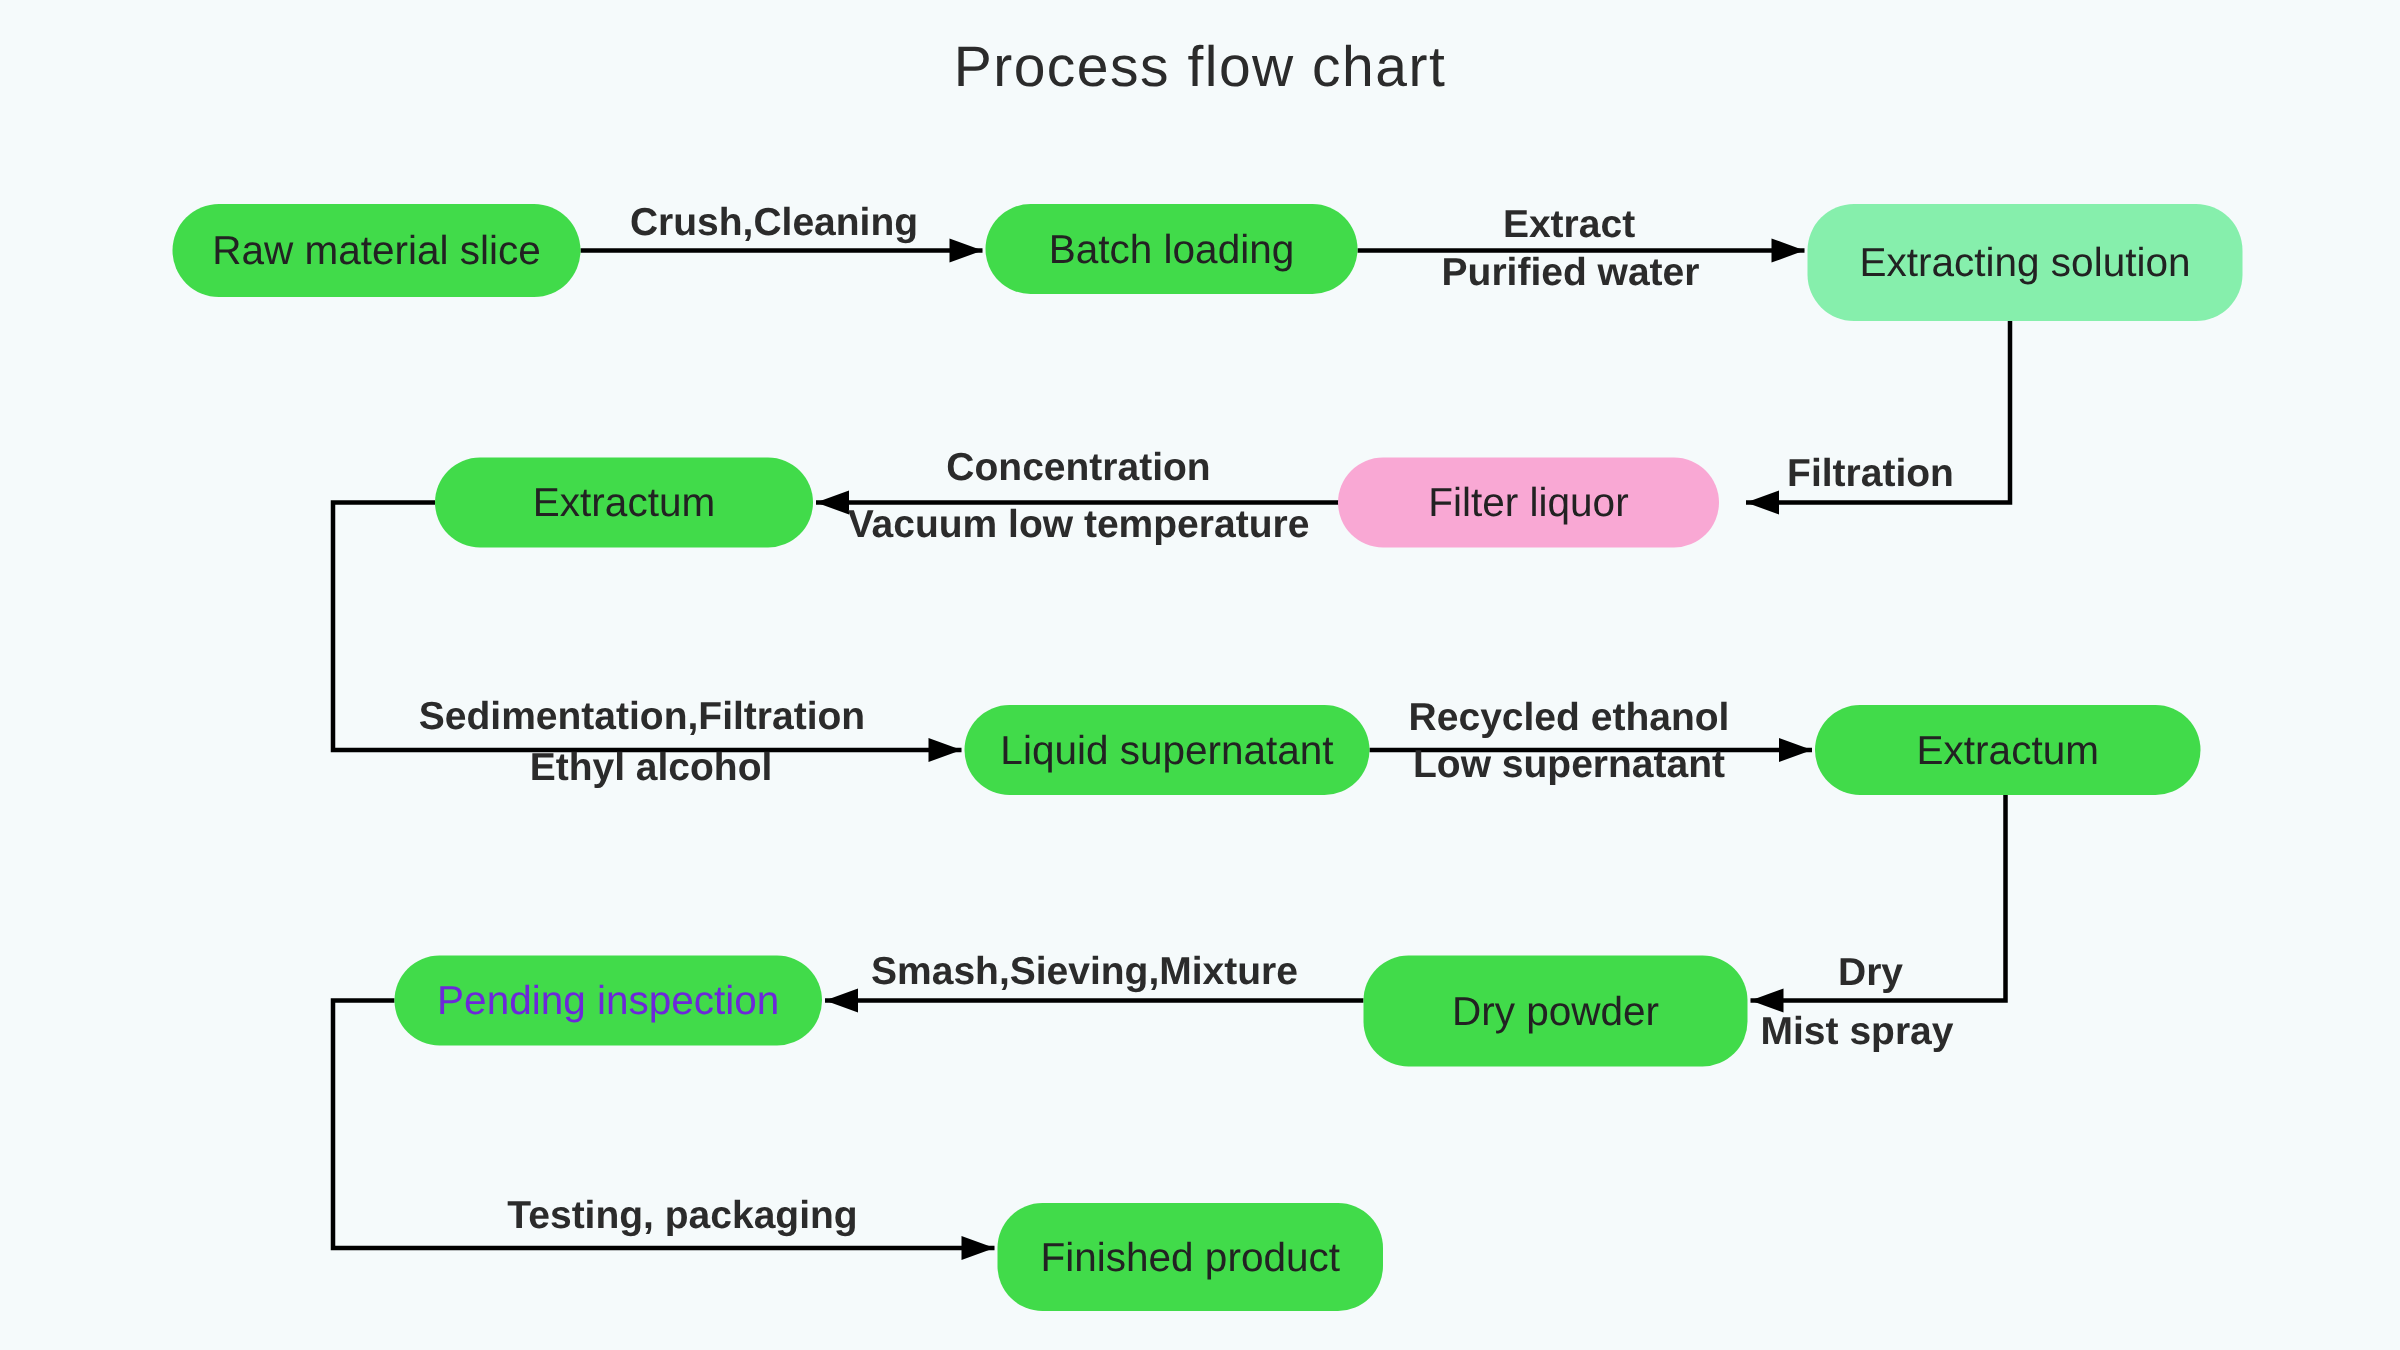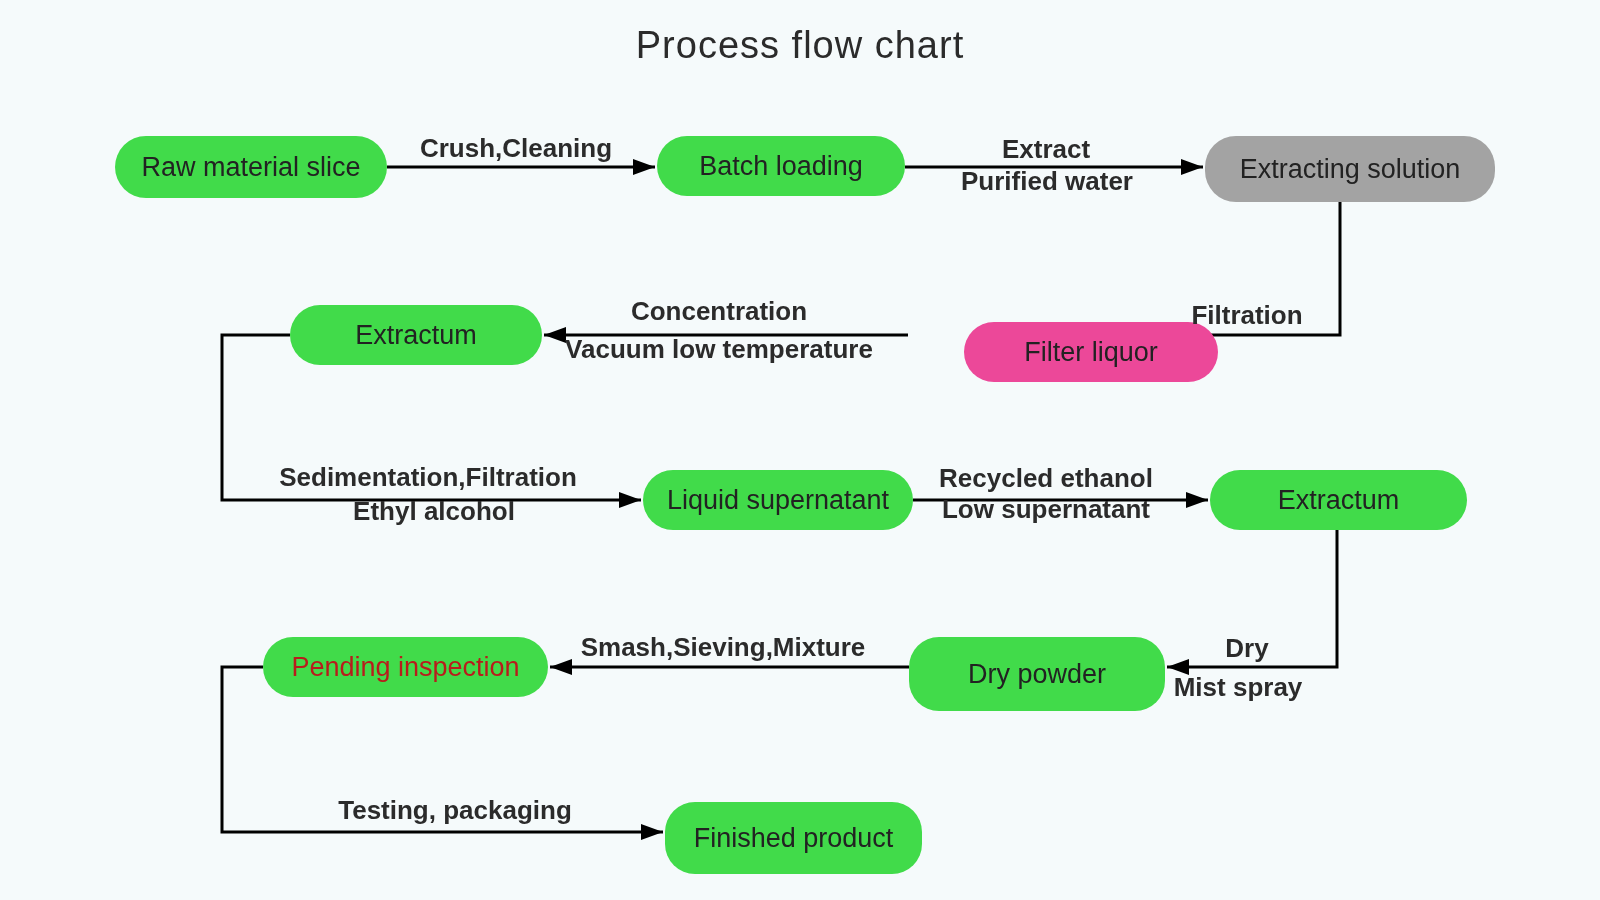--- a/index.html
+++ b/index.html
@@ -76,27 +76,27 @@
       <polyline points="1340,198 1340,335 1164,335" marker-end="url(#arrowhead)" stroke="#000000"></polyline>
       <polyline points="908,335 544,335" marker-end="url(#arrowhead)" stroke="#000000"></polyline>
       <polyline points="290,335 222,335 222,500 641,500" marker-end="url(#arrowhead)" stroke="#000000"></polyline>
       <polyline points="913,500 1208,500" marker-end="url(#arrowhead)" stroke="#000000"></polyline>
       <polyline points="1337,530 1337,667 1167,667" marker-end="url(#arrowhead)" stroke="#000000"></polyline>
       <polyline points="909,667 550,667" marker-end="url(#arrowhead)" stroke="#000000"></polyline>
       <polyline points="263,667 222,667 222,832 663,832" marker-end="url(#arrowhead)" stroke="#000000"></polyline>
     </svg>
 <div class="node" style="left: 115px; top: 136px; width: 272px; height: 62px; border-radius: 31px; background: rgb(65, 219, 74); color: rgb(34, 34, 34);">Raw material slice</div>
     <div class="node" style="left: 657px; top: 136px; width: 248px; height: 60px; border-radius: 30px; background: rgb(65, 219, 74); color: rgb(34, 34, 34);">Batch loading</div>
-    <div class="node" style="left: 1205px; top: 136px; width: 290px; height: 66px; border-radius: 31px; background: #a3a3a3; color: rgb(34, 34, 34);">Extracting solution</div>
+    <div class="node" style="left: 1205px; top: 136px; width: 290px; height: 78px; border-radius: 31px; background: #86efac; color: rgb(34, 34, 34);">Extracting solution</div>
     <div class="node" style="left: 290px; top: 305px; width: 252px; height: 60px; border-radius: 30px; background: rgb(65, 219, 74); color: rgb(34, 34, 34);">Extractum</div>
-    <div class="node" style="left: 964px; top: 305px; width: 254px; height: 60px; border-radius: 30px; background: #ec4899; color: rgb(34, 34, 34); margin-top: 17px;">Filter liquor</div>
+    <div class="node" style="left: 892px; top: 305px; width: 254px; height: 60px; border-radius: 30px; background: #f9a8d4; color: rgb(34, 34, 34);">Filter liquor</div>
     <div class="node" style="left: 643px; top: 470px; width: 270px; height: 60px; border-radius: 30px; background: rgb(65, 219, 74); color: rgb(34, 34, 34);">Liquid supernatant</div>
     <div class="node" style="left: 1210px; top: 470px; width: 257px; height: 60px; border-radius: 30px; background: rgb(65, 219, 74); color: rgb(34, 34, 34);">Extractum</div>
     <div class="node" style="left: 909px; top: 637px; width: 256px; height: 74px; border-radius: 30px; background: rgb(65, 219, 74); color: rgb(34, 34, 34);">Dry powder</div>
-    <div class="node" style="left: 263px; top: 637px; width: 285px; height: 60px; border-radius: 30px; background: rgb(65, 219, 74); color: #b91c1c;">Pending inspection</div>
+    <div class="node" style="left: 263px; top: 637px; width: 285px; height: 60px; border-radius: 30px; background: rgb(65, 219, 74); color: #6d28d9;">Pending inspection</div>
     <div class="node" style="left: 665px; top: 802px; width: 257px; height: 72px; border-radius: 30px; background: rgb(65, 219, 74); color: rgb(34, 34, 34);">Finished product</div>
     <div class="edge-label" style="left: 516px; top: 148px; color: rgb(43, 43, 43);">Crush,Cleaning</div>
     <div class="edge-label" style="left: 1046px; top: 149px; color: rgb(43, 43, 43);">Extract</div>
     <div class="edge-label" style="left: 1047px; top: 181px; color: rgb(43, 43, 43);">Purified water</div>
     <div class="edge-label" style="left: 1247px; top: 315px; color: rgb(43, 43, 43);">Filtration</div>
     <div class="edge-label" style="left: 719px; top: 311px; color: rgb(43, 43, 43);">Concentration</div>
     <div class="edge-label" style="left: 719px; top: 349px; color: rgb(43, 43, 43);">Vacuum low temperature</div>
     <div class="edge-label" style="left: 428px; top: 477px; color: rgb(43, 43, 43);">Sedimentation,Filtration</div>
     <div class="edge-label" style="left: 434px; top: 511px; color: rgb(43, 43, 43);">Ethyl alcohol</div>
     <div class="edge-label" style="left: 1046px; top: 478px; color: rgb(43, 43, 43);">Recycled ethanol</div>

